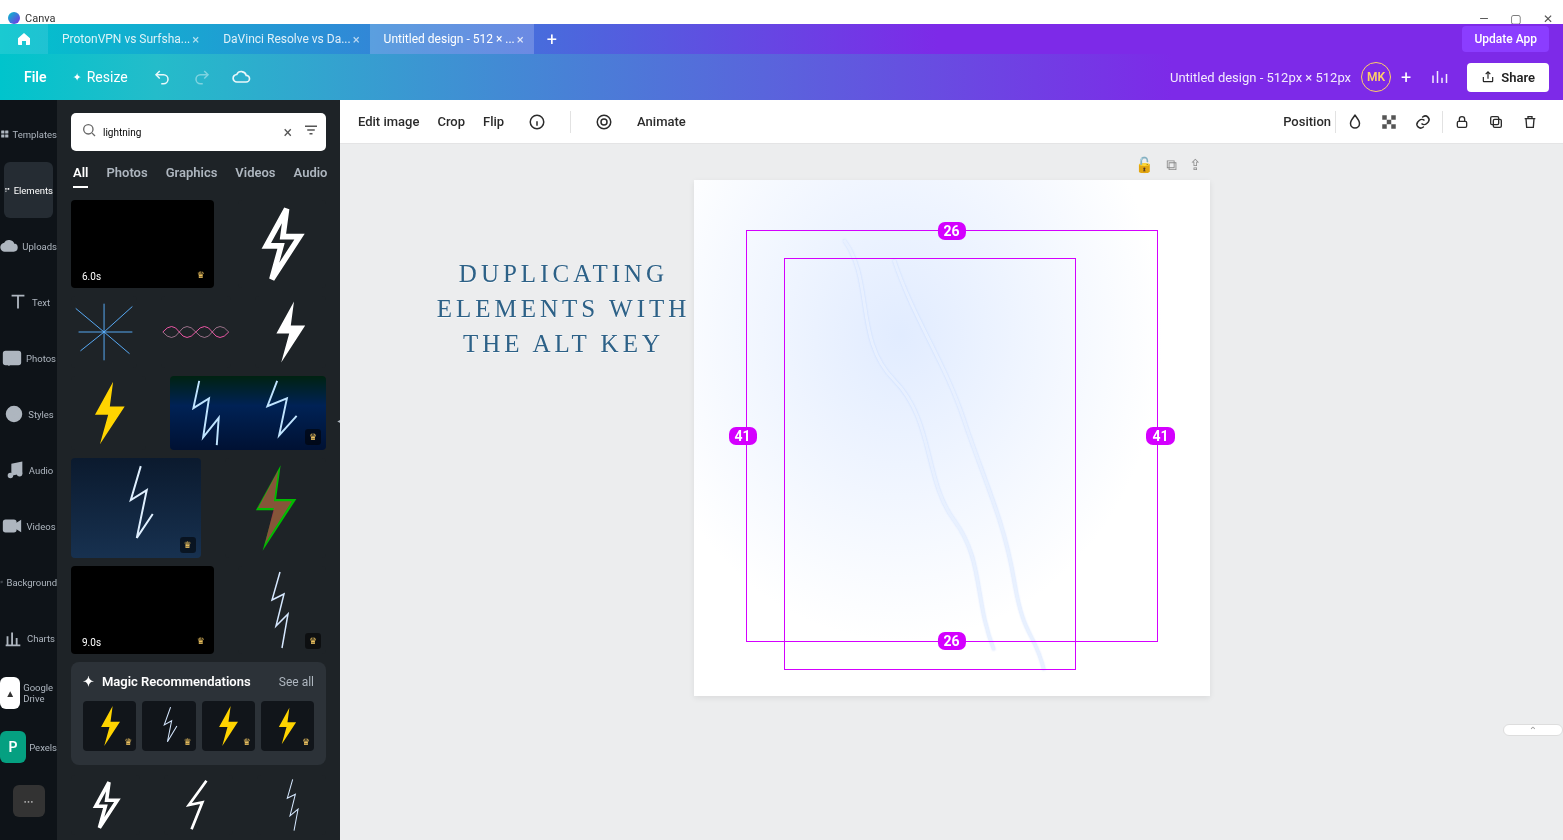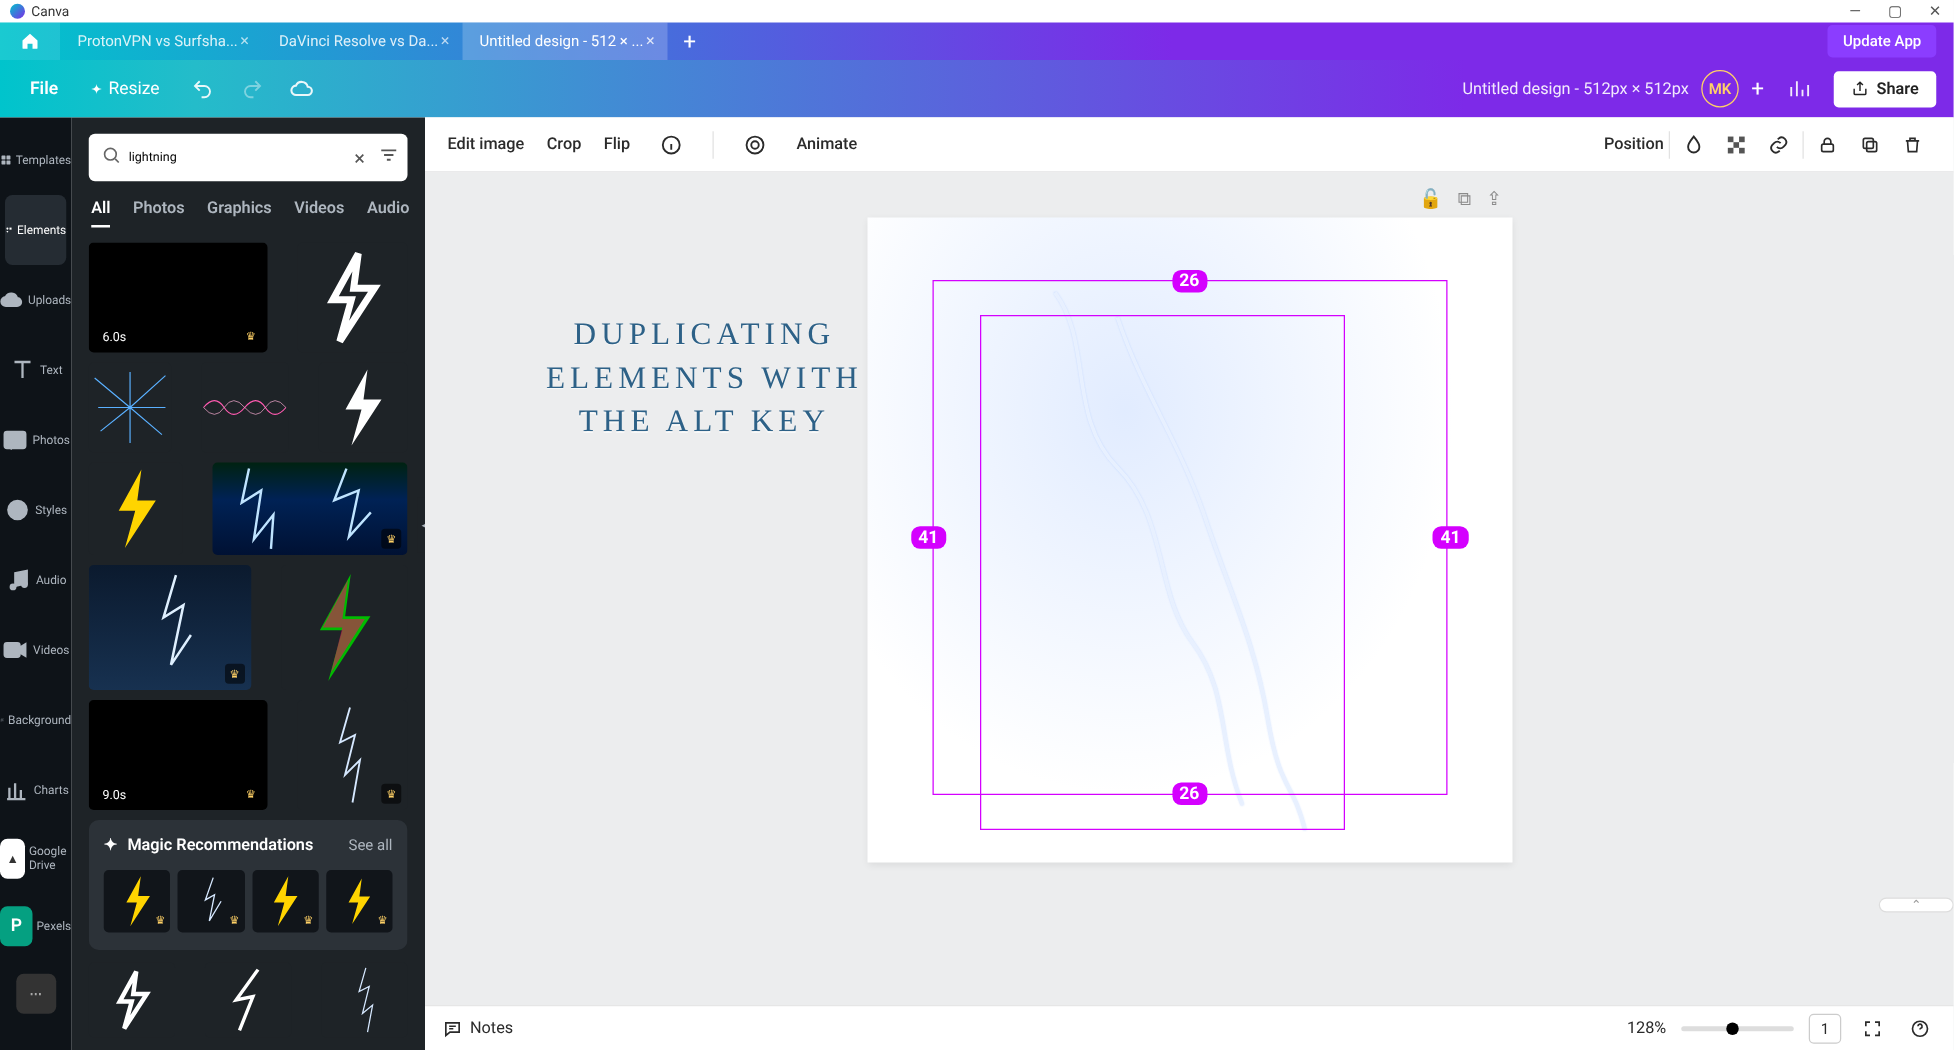--- a/index.html
+++ b/index.html
@@ -1,19 +1,19 @@
 <!DOCTYPE html>
 <html><head>
 <meta charset="utf-8">
 <style>
 * { margin: 0; padding: 0; box-sizing: border-box; font-family: -apple-system, BlinkMacSystemFont, "Segoe UI", Roboto, sans-serif; }
 body { width: 1563px; height: 840px; overflow: hidden; background: #fff; display: flex; flex-direction: column; }
 
 
-.titlebar { height: 18px; background: #fff; display: flex; align-items: center; padding: 0 8px; font-size: 11px; color: #333; }
+.titlebar { height: 18px; background: #fff; display: flex; align-items: flex-start; padding: 12px 8px; font-size: 11px; color: #333; }
 .titlebar .logo { width: 12px; height: 12px; border-radius: 50%; background: linear-gradient(135deg,#00c4cc,#7d2ae8); margin-right: 5px; }
 .window-controls { margin-left: auto; display: flex; gap: 18px; color: #555; font-size: 12px; }
 .window-controls span { cursor: pointer; width:14px; text-align:center; }
 
 
 .tabstrip { height: 30px; background: linear-gradient(90deg,#00c4cc,#7d2ae8 60%,#7d2ae8); display: flex; align-items: stretch; }
 .home-tab { width: 48px; display:flex; align-items:center; justify-content:center; background: rgba(255,255,255,0.1); }
 .home-tab svg { width:16px; height:16px; fill:#fff; }
 .tab { display:flex; align-items:center; padding: 0 10px 0 14px; color:#fff; font-size:12px; position:relative; gap:2px; min-width:150px;text-align:center; }
 .tab.inactive { opacity:0.85; }
@@ -542,41 +542,14 @@
             <span class="dim-badge db-left">41</span>
             <span class="dim-badge db-right">41</span>
           </div>
 
           <div class="selbox sel-inner"></div>
         </div>
       </div>
       <div class="page-collapse" style="position:relative; margin-top:18px;">⌃</div>
     </div>
 
-    <div class="statusbar">
-      <div class="notes">
-        <svg width="16" height="16" viewBox="0 0 24 24" fill="none" stroke="currentColor" stroke-width="2">
-            <path d="M4 5h16v11H9l-5 4z"></path>
-            <path d="M8 9h8M8 12h5"></path>
-          </svg>
-        <span>Notes</span>
-      </div>
-      <div class="right">
-        <span>128%</span>
-        <div class="zoom-slider">
-            <div class="knob"></div>
-          </div>
-        <div class="page-count">1</div>
-        <div class="sb-icn">
-            <svg viewBox="0 0 24 24" fill="none" stroke="currentColor" stroke-width="2">
-              <path d="M4 9V4h5M20 9V4h-5M4 15v5h5M20 15v5h-5"></path>
-            </svg>
-          </div>
-        <div class="sb-icn">
-            <svg viewBox="0 0 24 24" fill="none" stroke="currentColor" stroke-width="2">
-              <circle cx="12" cy="12" r="9"></circle>
-              <path d="M9.5 9a2.5 2.5 0 1 1 3.5 2.3c-.8.4-1 1-1 1.7M12 17h.01"></path>
-            </svg>
-          </div>
-      </div>
-    </div>
   </div>
 </div>
 
 </body></html>

